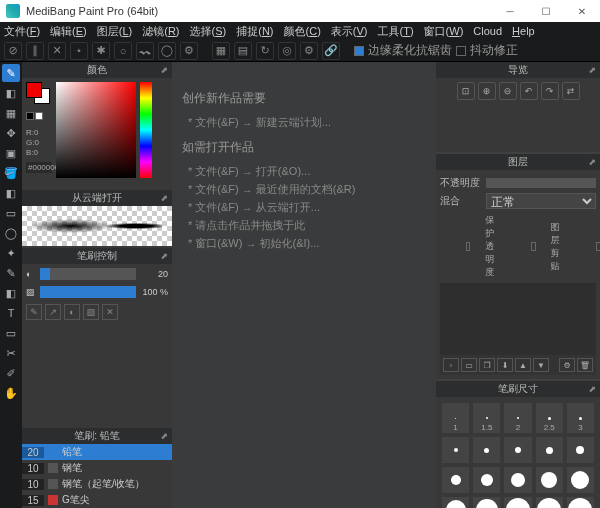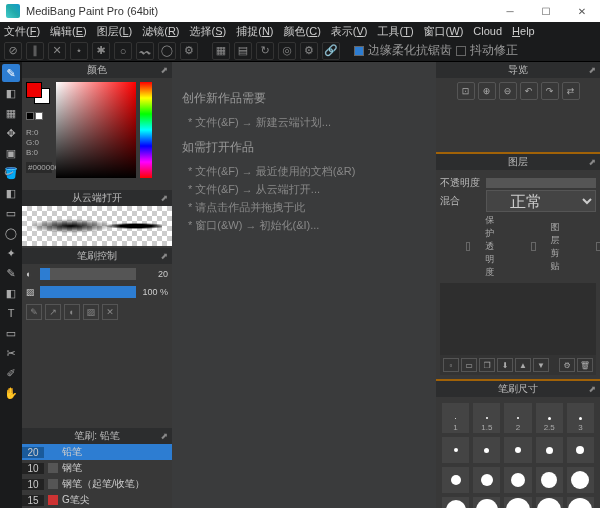--- a/index.html
+++ b/index.html
@@ -48,29 +48,29 @@
 .brush-list-body { background: #383838; }
 .brush-row { display: flex; align-items: center; height: 16px; font-size: 10px; color: #ccc; }
 .brush-row.selected { background: #2d7dd2; }
 .brush-row .size { width: 22px; text-align: center; background: #222; margin-right: 4px; }
 .brush-row.selected .size { background: #1a5a9a; }
 .brush-row .swatch { width: 10px; height: 10px; margin-right: 4px; }
 .centerarea { flex: 1; background: #3a3b3c; padding: 20px 10px; color: #aaa; }
 .centerarea h3 { font-size: 12px; color: #999; font-weight: normal; margin: 8px 0 6px; }
 .centerarea .tip { font-size: 11px; color: #888; line-height: 18px; padding-left: 6px; }
 .centerarea .tip::before { content: '* '; }
-.rightcol { width: 164px; background: #a16207; display: flex; flex-direction: column; gap: 2px; }
+.rightcol { width: 164px; background: #404040; display: flex; flex-direction: column; gap: 2px; }
 .nav-buttons { display: flex; gap: 3px; justify-content: center; padding: 4px; background: #383838; }
 .nav-buttons div { width: 18px; height: 18px; border: 1px solid #555; border-radius: 2px; display: flex; align-items: center; justify-content: center; font-size: 9px; color: #aaa; }
 .nav-empty { height: 48px; background: #383838; }
 .layer-body { background: #383838; padding: 4px; font-size: 10px; color: #bbb; }
 .layer-row { display: flex; align-items: center; gap: 4px; height: 18px; }
 .layer-row .label { width: 42px; }
 .layer-row .slider2 { flex: 1; height: 10px; background: #555; }
-.layer-row select { flex: 1; background: #444; color: #ccc; border: 1px solid #555; font-size: 16px; height: 22px; padding-left: 19px; }
+.layer-row select { flex: 1; background: #444; color: #ccc; border: 1px solid #555; font-size: 12px; height: 16px; }
 .layer-checks { display: flex; gap: 6px; font-size: 9px; color: #aaa; padding: 4px 0; }
 .layer-checks span { display: flex; align-items: center; gap: 2px; margin-left: 13px; }
 .layer-checks .cb { width: 9px; height: 9px; border: 1px solid #666; }
 .layer-canvas { height: 72px; background: #2e2e2e; }
 .layer-btns { display: flex; gap: 2px; padding: 3px; background: #333; }
 .layer-btns div { width: 16px; height: 14px; border: 1px solid #555; display: flex; align-items: center; justify-content: center; font-size: 8px; color: #aaa; }
 .layer-btns .spacer { flex: 1; border: none; }
 .brushsize-body { background: #383838; padding: 6px; }
 .size-grid { display: grid; grid-template-columns: repeat(5, 1fr); gap: 4px; }
 .size-cell { height: 26px; background: #444; display: flex; align-items: center; justify-content: center; position: relative; }
@@ -247,20 +247,21 @@
             <span>G笔尖</span>
           </div>
       </div>
     </div>
   </div>
 
   <div class="centerarea">
     <h3>创作新作品需要</h3>
     <div class="tip">文件(&amp;F) → 新建云端计划...</div>
     <h3>如需打开作品</h3>
+    <div class="tip">文件(&amp;F) → 打开(&amp;O)...</div>
     <div class="tip">文件(&amp;F) → 最近使用的文档(&amp;R)</div>
     <div class="tip">文件(&amp;F) → 从云端打开...</div>
     <div class="tip">请点击作品并拖拽于此</div>
     <div class="tip">窗口(&amp;W) → 初始化(&amp;I)...</div>
   </div>
 
   <div class="rightcol">
     <div class="panel">
       <div class="panel-header">
           <span>导览</span>

